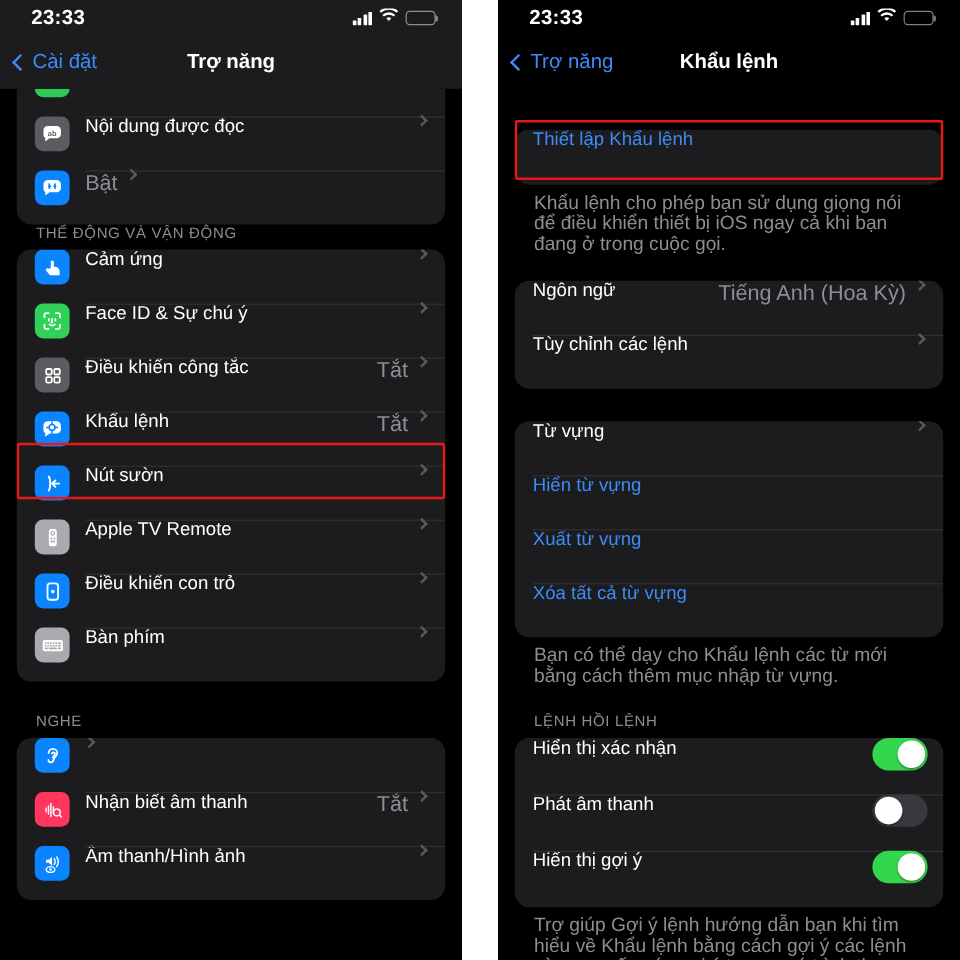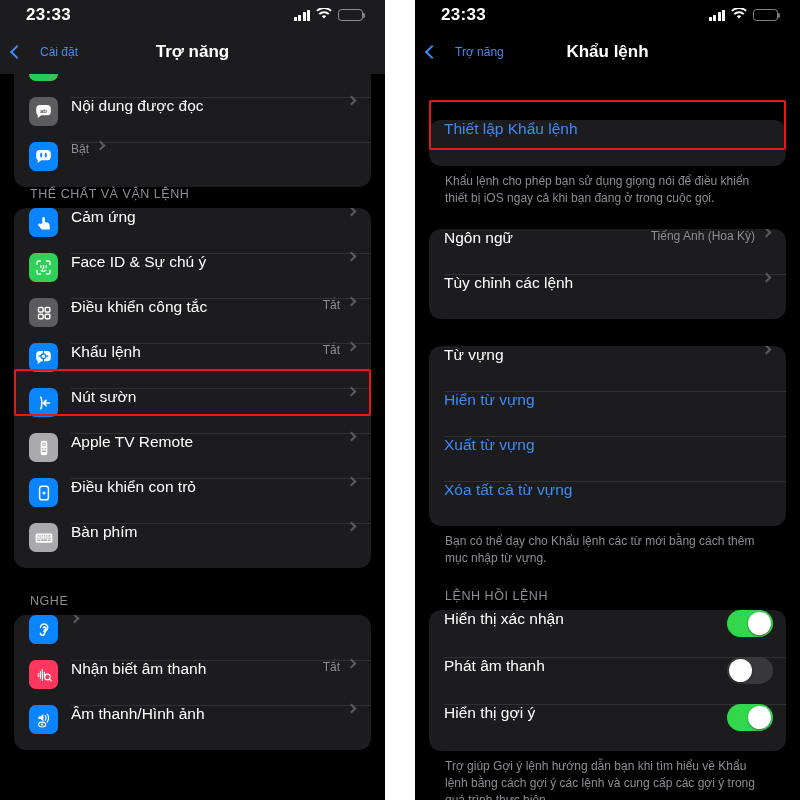--- a/index.html
+++ b/index.html
@@ -60,22 +60,22 @@
   
   .navbar {
     height: 44px;
     display: flex;
     align-items: center;
     position: relative;
     z-index: 6;
   }
   .navbar.dimmed { background: #1c1c1e; }
   .nav-back {
-    display: flex; align-items: center; gap: 18px;
-    color: #3d8bf7; font-size: 12px;
+    display: flex; align-items: center; gap: 5px;
+    color: #3d8bf7; font-size: 17px;
     padding-left: 12px;
   }
   .chev-left {
     width: 10px; height: 10px;
     border-left: 2.6px solid #3d8bf7;
     border-bottom: 2.6px solid #3d8bf7;
     transform: rotate(45deg);
     margin-top: 0px;
   }
   .nav-title {
@@ -100,21 +100,21 @@
   }
   .group + .section-header { margin-top: 26px; }
   .section-header {
     color: #8d8d93;
     font-size: 12.5px;
     letter-spacing: .55px;
     padding: 0 16px 7px 16px;
   }
   .footnote {
     color: #8d8d93;
-    font-size: 12px;
+    font-size: 16px;
     line-height: 17px;
     padding: 7px 16px 0 16px;
   }
 
   .row {
     display: flex;
     min-height: 45px;
     padding-left: 15px;
     position: relative;
   }
@@ -138,21 +138,21 @@
   .row-label {
     color: #ffffff;
     font-size: 15.5px;
     flex: 1 1 auto;
     padding-right: 6px;
     white-space: nowrap;
   }
   .row-label.blue { color: #3d8bf7; }
   .row-value {
     color: #8d8d93;
-    font-size: 12px;
+    font-size: 18px;
     margin-right: 8px;
     white-space: nowrap;
   }
   .chev-right {
     width: 7px; height: 7px;
     border-top: 2px solid #5a5a5e;
     border-right: 2px solid #5a5a5e;
     transform: rotate(45deg);
     margin-right: 16px;
     flex: 0 0 auto;
@@ -265,21 +265,21 @@
                   <circle cx="12.8" cy="9.2" r="1.1" fill="#0a84ff"></circle>
               </svg>
             </span>
             <span class="row-value">Bật</span>
             <span class="chev-right"></span>
           </div>
 
         </div>
       </div>
 
-      <div class="section-header">THỂ CHẤT VÀ VẬN LỆNH</div>
+      <div class="section-header">THỂ ĐỘNG VÀ VẬN ĐỘNG</div>
 
       <div class="group">
 
         <div class="row">
           <span class="app-icon" style="background:#0a84ff">
             <svg width="20" height="20" viewBox="0 0 20 20">
                 <path d="M8.3 10.4V5.4a1.3 1.3 0 0 1 2.6 0v3.9h.8a4 4 0 0 1 4 4v3.1H7.6l-3.1-3.8c-.5-.7-.3-1.5.4-1.9.6-.3 1.3-.2 1.7.3z" fill="#fff"></path>
               </svg>
           </span>
           <span class="row-label">Cảm ứng</span>
@@ -461,21 +461,21 @@
     <div class="navbar">
       <div class="nav-back">
         <span class="chev-left"></span>
         <span>Trợ năng</span>
       </div>
       <div class="nav-title">Khẩu lệnh</div>
     </div>
 
     <div class="hl hl-right"></div>
 
-    <div class="content" style="top:120px">
+    <div class="content" style="top:108px">
 
       <div class="group">
         <div class="row no-icon" style="min-height:46px">
           <span class="row-label blue">Thiết lập Khẩu lệnh</span>
         </div>
       </div>
       <div class="footnote">Khẩu lệnh cho phép bạn sử dụng giọng nói để điều khiển thiết bị iOS ngay cả khi bạn đang ở trong cuộc gọi.</div>
 
       <div class="group" style="margin-top:22px">
         <div class="row no-icon">

